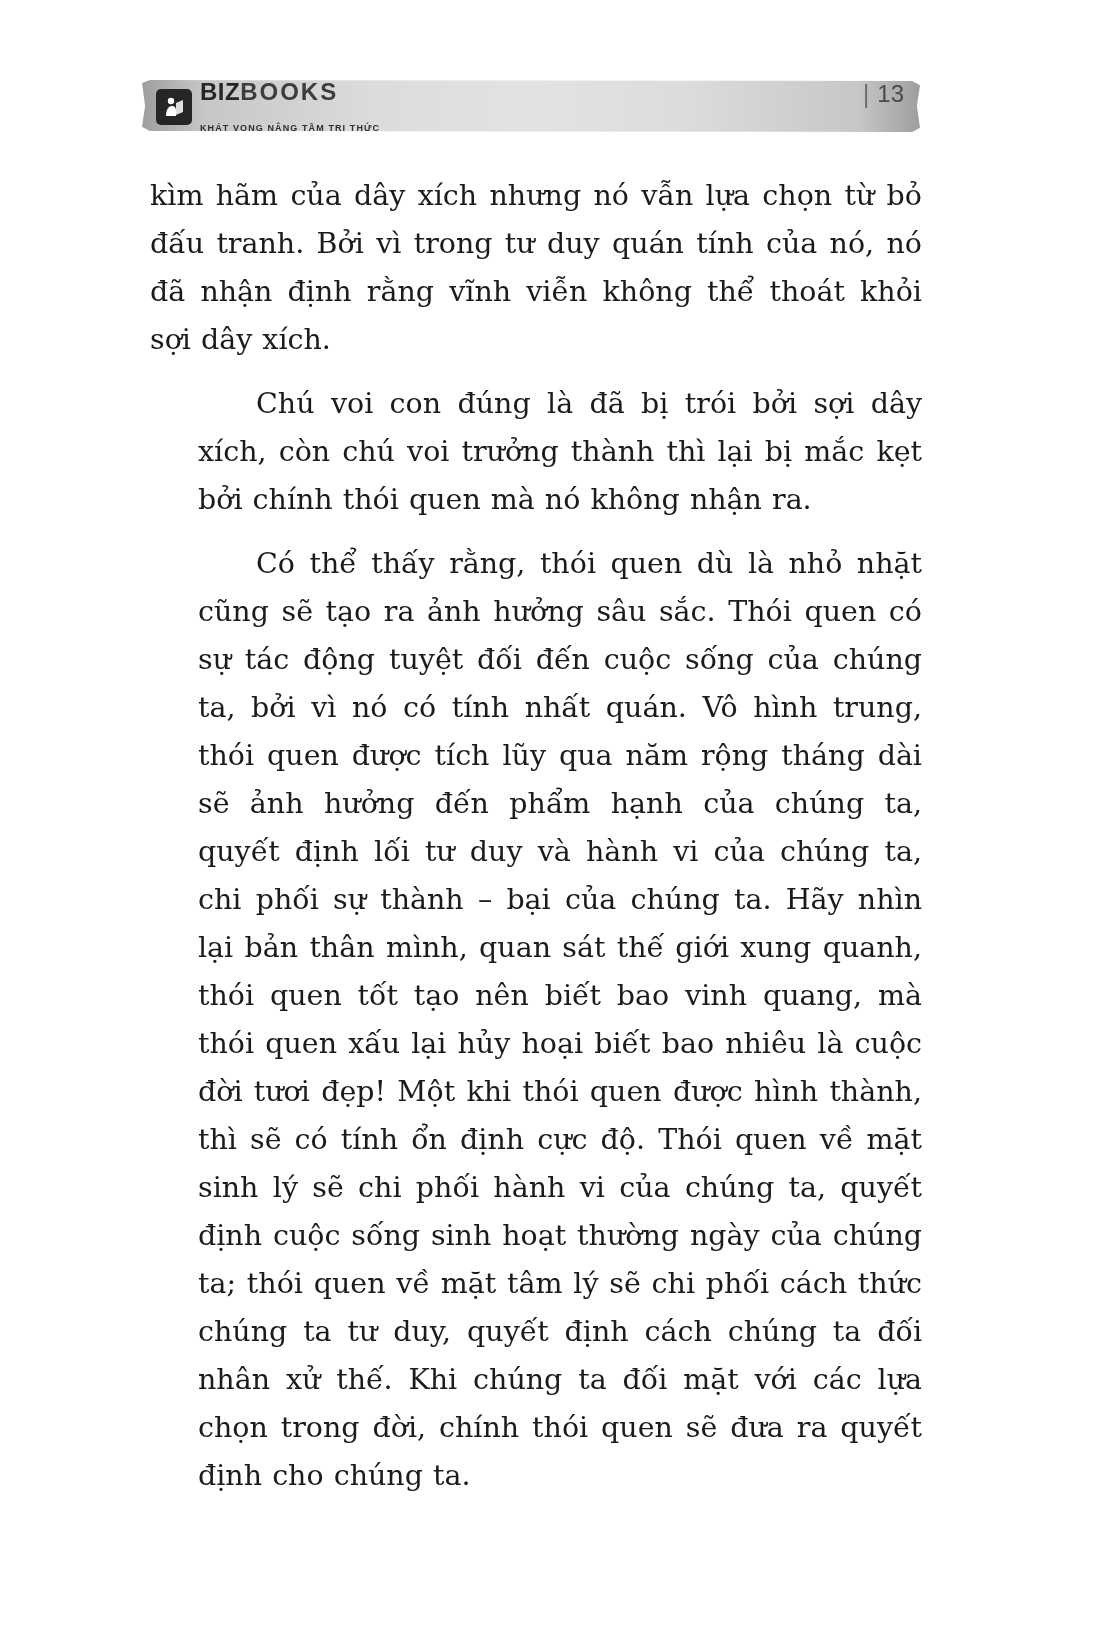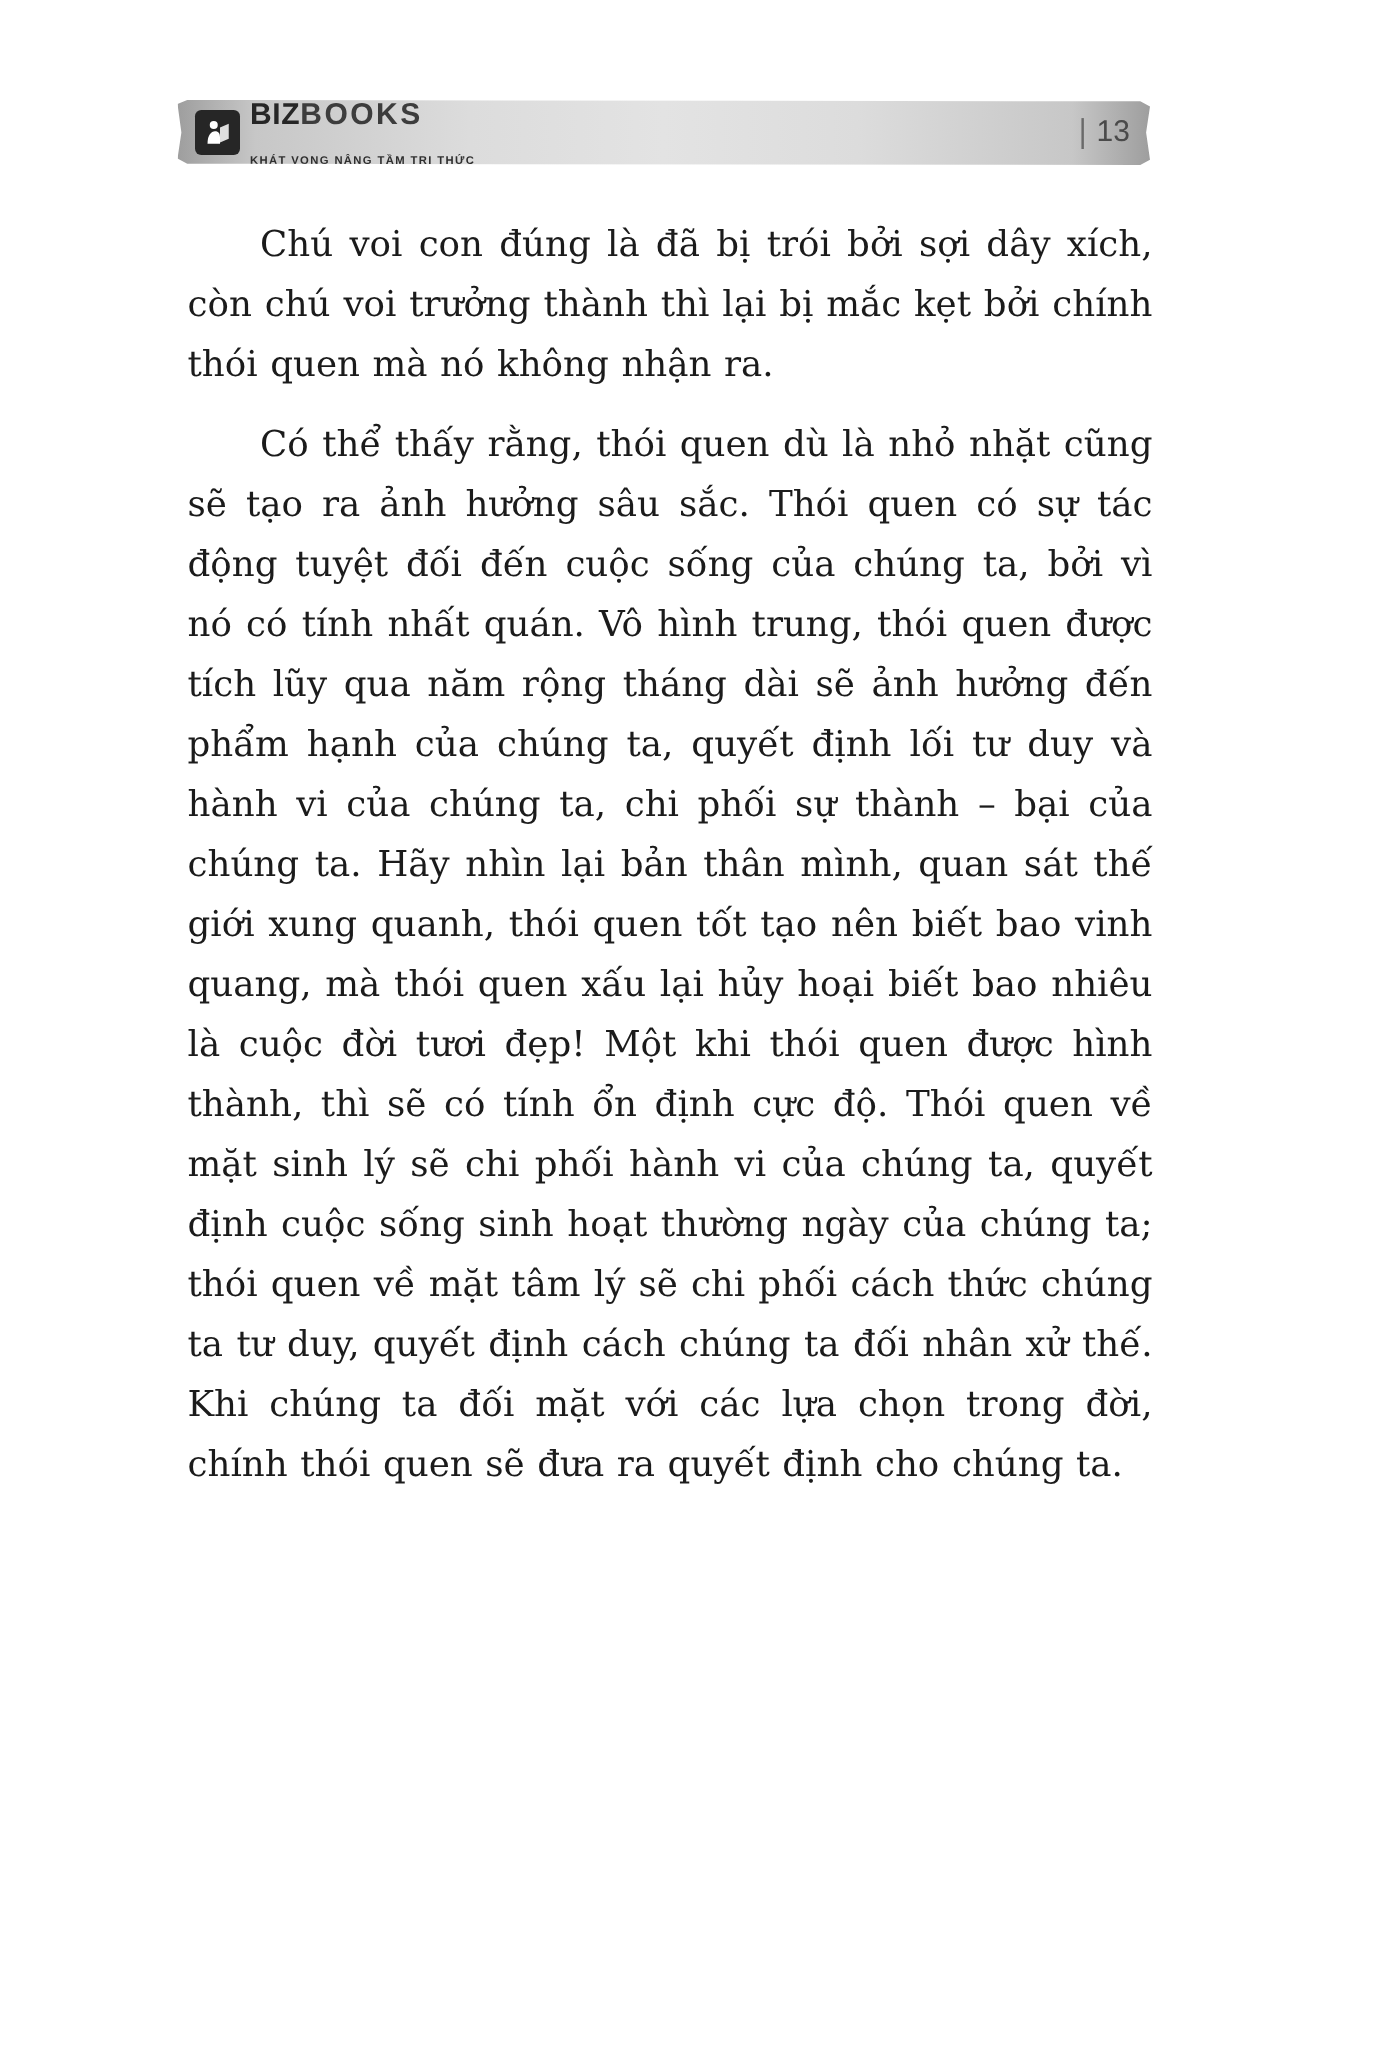--- a/index.html
+++ b/index.html
@@ -20,21 +20,21 @@
   .header-band {
     position: absolute;
     top: 80px;
     left: 142px;
     width: 778px;
     height: 52px;
     background: linear-gradient(90deg,
       #9e9e9e 0%, #c7c7c7 8%, #dcdcdc 30%,
       #e3e3e3 50%, #dcdcdc 70%, #c7c7c7 92%, #9e9e9e 100%);
     display: flex;
-    align-items: center;
+    align-items: flex-start;
     justify-content: space-between;
     padding: 0 16px 0 14px;
     clip-path: polygon(0 6%, 1% 0, 99% 2%, 100% 10%, 99.6% 50%, 100% 92%, 99% 100%, 1% 98%, 0 90%, 0.4% 50%);
   }
   .brand {
     display: flex;
     align-items: center;
     gap: 8px;
   }
   .logo-mark {
@@ -94,21 +94,21 @@
     top: 172px;
     left: 150px;
     width: 772px;
     color: #1b1b1b;
     font-size: 28.5px;
     line-height: 48px;
     text-align: justify;
     word-spacing: 1px;
   }
   .para { margin: 0 0 16px 0; }
-  .para.indent { text-indent: 58px; }
+  .para.indent { text-indent: 58px; margin-left: 48px; }
 </style>
 </head>
 <body>
 
 <div class="page">
 
   <div class="header-band">
     <div class="brand">
       <span class="logo-mark">
         <svg width="26" height="26" viewBox="0 0 26 26">
@@ -122,17 +122,18 @@
         <span class="tagline">KHÁT VỌNG NÂNG TẦM TRI THỨC</span>
       </span>
     </div>
     <div class="page-num">
       <span class="sep">|</span>
       <span>13</span>
     </div>
   </div>
 
   <div class="text-block">
+    <p class="para">kìm hãm của dây xích nhưng nó vẫn lựa chọn từ bỏ đấu tranh. Bởi vì trong tư duy quán tính của nó, nó đã nhận định rằng vĩnh viễn không thể thoát khỏi sợi dây xích.</p>
     <p class="para indent">Chú voi con đúng là đã bị trói bởi sợi dây xích, còn chú voi trưởng thành thì lại bị mắc kẹt bởi chính thói quen mà nó không nhận ra.</p>
     <p class="para indent">Có thể thấy rằng, thói quen dù là nhỏ nhặt cũng sẽ tạo ra ảnh hưởng sâu sắc. Thói quen có sự tác động tuyệt đối đến cuộc sống của chúng ta, bởi vì nó có tính nhất quán. Vô hình trung, thói quen được tích lũy qua năm rộng tháng dài sẽ ảnh hưởng đến phẩm hạnh của chúng ta, quyết định lối tư duy và hành vi của chúng ta, chi phối sự thành – bại của chúng ta. Hãy nhìn lại bản thân mình, quan sát thế giới xung quanh, thói quen tốt tạo nên biết bao vinh quang, mà thói quen xấu lại hủy hoại biết bao nhiêu là cuộc đời tươi đẹp! Một khi thói quen được hình thành, thì sẽ có tính ổn định cực độ. Thói quen về mặt sinh lý sẽ chi phối hành vi của chúng ta, quyết định cuộc sống sinh hoạt thường ngày của chúng ta; thói quen về mặt tâm lý sẽ chi phối cách thức chúng ta tư duy, quyết định cách chúng ta đối nhân xử thế. Khi chúng ta đối mặt với các lựa chọn trong đời, chính thói quen sẽ đưa ra quyết định cho chúng ta.</p>
   </div>
 
 </div>
 
 </body></html>

